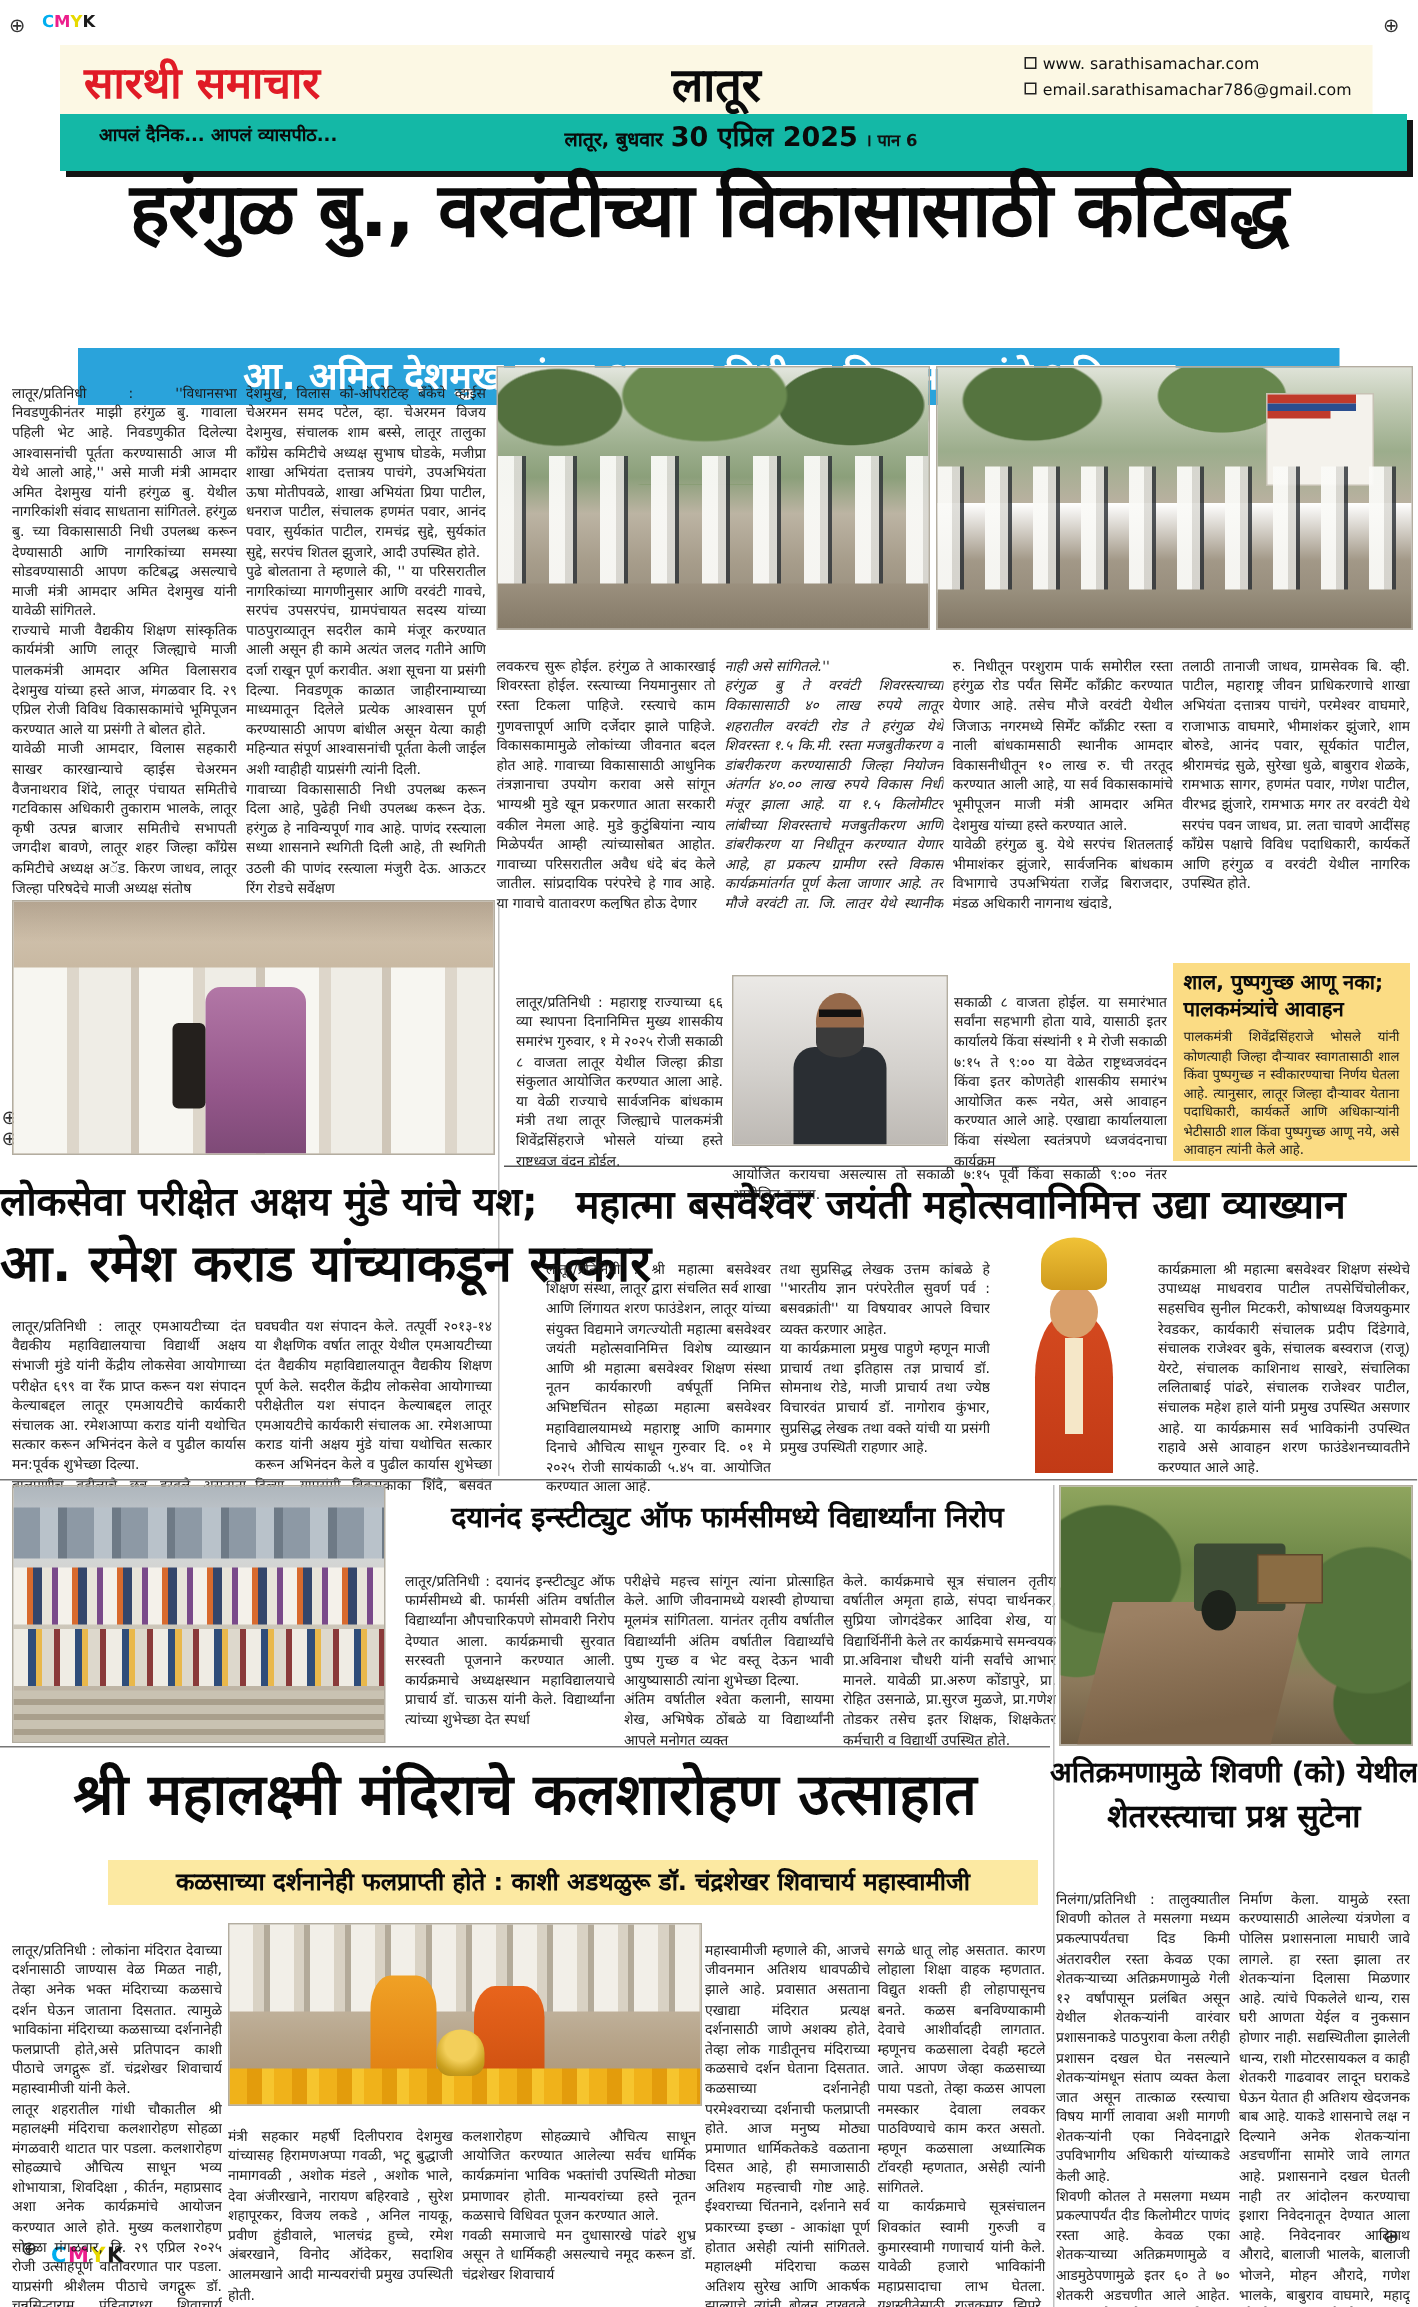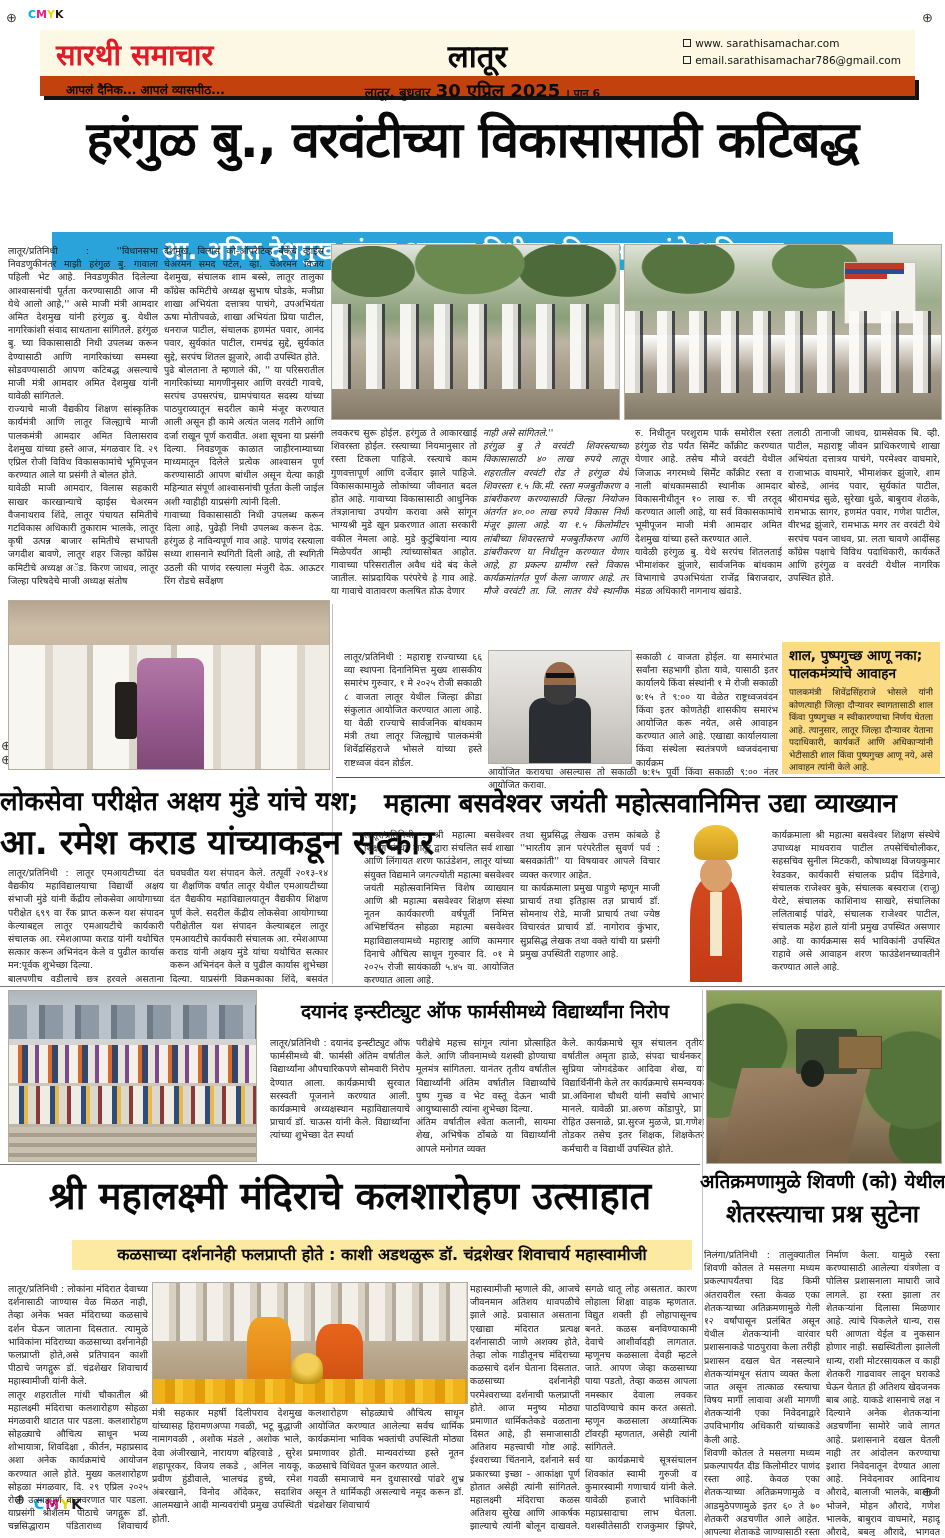--- a/index.html
+++ b/index.html
@@ -1,33 +1,33 @@
 <!DOCTYPE html>
 <html><head>
 <meta charset="utf-8">
 <style>
   html,body{margin:0;padding:0;background:#ffffff;}
   #page{position:relative;width:945px;height:1538px;background:#ffffff;overflow:hidden;
         font-family:"DejaVu Sans","Liberation Sans",sans-serif;color:#111;}
   .abs{position:absolute;}
   .body-txt{font-size:9.3px;line-height:1.42;text-align:justify;white-space:pre-line;
-            color:#1b1b1b;overflow:hidden;}
+            color:#1b1b1b;overflow:hidden;margin-top:12px;}
   .headline{font-weight:800;color:#0a0a0a;}
   .center{text-align:center;}
   .nowrap{white-space:nowrap;}
   .regmark{color:#333;font-size:13px;}
   .cmyk span{font-weight:bold;}
   .rule-h{background:#8a8a8a;height:1px;}
   .rule-v{background:#c0c0c0;width:1px;}
   .ph{position:absolute;overflow:hidden;border:1px solid #b3ada0;}
   .ph > div{position:absolute;}
   
   #masthead{left:40px;top:30px;width:875px;height:46px;background:#fcf8e4;}
-  #tagband{left:40px;top:76px;width:875px;height:20px;background:#c2410c;
-           box-shadow:4px 4px 0 #141414;}
+  #tagband{left:40px;top:76px;width:875px;height:38px;background:#14b8a6;
+           box-shadow:4px 4px 0 #141414;padding-left:23px;}
   #lead-sub{left:52px;top:196px;width:841px;height:38px;background:#2aa3db;margin-top:36px;}
   #flag-box{left:782px;top:642px;width:158px;height:132px;background:#fbdc84;
             padding:5px 7px;box-sizing:border-box;}
   #temple-band{left:72px;top:1240px;width:620px;height:30px;background:#fce9a2;}
 </style>
 </head>
 <body>
 
 <div id="page">
 
@@ -165,21 +165,21 @@
 
   <div class="ph" style="left:706px;top:990px;width:234px;height:172px;background:linear-gradient(180deg,#8fa55e 0%,#6d8747 30%,#7d9355 55%,#8d7a5c 75%,#6f5d44 100%);">
     <div style="left:0;top:0;width:45%;height:80%;background:radial-gradient(ellipse 80px 70px at 30% 40%,#4c6a34 0 60%,transparent 62%),radial-gradient(ellipse 60px 50px at 10% 70%,#5d7b40 0 60%,transparent 62%);"></div>
     <div style="right:0;top:20%;width:40%;height:80%;background:radial-gradient(ellipse 80px 80px at 70% 40%,#55743c 0 60%,transparent 62%),radial-gradient(ellipse 70px 60px at 90% 80%,#496632 0 60%,transparent 62%);"></div>
     <div style="left:10%;bottom:0;width:55%;height:55%;background:linear-gradient(170deg,#9b8063 10%,#7b6348 80%);transform:skewX(-14deg);"></div>
     <div style="left:38%;top:22%;width:26%;height:26%;background:#3c4a34;border-radius:3px;"></div>
     <div style="left:40%;top:40%;width:10%;height:16%;background:#1d221b;border-radius:50%;"></div>
     <div style="left:56%;top:26%;width:18%;height:18%;background:#8a6c43;border:1px solid #5c472b;"></div>
   </div>
   <div class="abs headline center nowrap" style="left:700px;top:1168px;width:245px;font-size:19px;">अतिक्रमणामुळे शिवणी (को) येथील</div>
-  <div class="abs headline center nowrap" style="left:700px;top:1196px;width:245px;font-size:24px;">शेतरस्त्याचा प्रश्न सुटेना</div>
+  <div class="abs headline center nowrap" style="left:700px;top:1196px;width:245px;font-size:21px;">शेतरस्त्याचा प्रश्न सुटेना</div>
   <div class="abs body-txt" style="left:704px;top:1248px;width:116px;height:288px;">निलंगा/प्रतिनिधी : तालुक्यातील शिवणी कोतल ते मसलगा मध्यम प्रकल्पापर्यंतचा दिड किमी अंतरावरील रस्ता केवळ एका शेतकऱ्याच्या अतिक्रमणामुळे गेली १२ वर्षांपासून प्रलंबित असून येथील शेतकऱ्यांनी वारंवार प्रशासनाकडे पाठपुरावा केला तरीही प्रशासन दखल घेत नसल्याने शेतकऱ्यांमधून संताप व्यक्त केला जात असून तात्काळ रस्त्याचा विषय मार्गी लावावा अशी मागणी शेतकऱ्यांनी एका निवेदनाद्वारे उपविभागीय अधिकारी यांच्याकडे केली आहे.
 शिवणी कोतल ते मसलगा मध्यम प्रकल्पापर्यंत दीड किलोमीटर पाणंद रस्ता आहे. केवळ एका शेतकऱ्याच्या अतिक्रमणामुळे व आडमुठेपणामुळे इतर ६० ते ७० शेतकरी अडचणीत आले आहेत. आपल्या शेताकडे जाण्यासाठी रस्ता असावा म्हणून २०१२ पासून मागणी करीत आहेत. अनेक वेळा तहसीलदार, मंडळ अधिकारी, पंचायत समितीकडे मागणी केली. या मागणीनुसार तहसीलदार यांनी या रस्त्यासाठी आदेश दिले. मात्र अतिक्रमणधारकांनी हा रस्ता करण्यासाठी विरोध करून अडथळा</div>
   <div class="abs body-txt" style="left:826px;top:1248px;width:114px;height:288px;">निर्माण केला. यामुळे रस्ता करण्यासाठी आलेल्या यंत्रणेला व पोलिस प्रशासनाला माघारी जावे लागले. हा रस्ता झाला तर शेतकऱ्यांना दिलासा मिळणार आहे. त्यांचे पिकलेले धान्य, रास घरी आणता येईल व नुकसान होणार नाही. सद्यस्थितीला झालेली धान्य, राशी मोटरसायकल व काही शेतकरी गाढवावर लादून घराकडे घेऊन येतात ही अतिशय खेदजनक बाब आहे. याकडे शासनाचे लक्ष न दिल्याने अनेक शेतकऱ्यांना अडचणींना सामोरे जावे लागत आहे. प्रशासनाने दखल घेतली नाही तर आंदोलन करण्याचा इशारा निवेदनातून देण्यात आला आहे. निवेदनावर आदिनाथ औरादे, बालाजी भालके, बालाजी भोजने, मोहन औरादे, गणेश भालके, बाबुराव वाघमारे, महादू औरादे, बबलू औरादे, भागवत शेळके, किरण जोशी, तुकाराम भालके, विनायक भोजणे, केशव भोजने, ज्ञानोबा भोजणे, पिंटू भोजने, यादव भोजने, पंडित भोजने, दिगंबर मरुडे, विक्रम मरुडे, पंडित भोजने, शेषेराव भोजने, किशन भोजने, राजेंद्र औरादे, अनंत भोजन आदी शेतकऱ्यांच्या स्वाक्षऱ्या आहेत.</div>
 
   <div class="abs rule-h" style="left:0;top:1164px;width:700px;background:#777;"></div>
 
   <div class="abs headline center nowrap" style="left:0;top:1168px;width:700px;font-size:38px;">श्री महालक्ष्मी मंदिराचे कलशारोहण उत्साहात</div>
   <div class="abs" id="temple-band">
     <div class="headline center nowrap" style="font-size:16px;line-height:30px;">कळसाच्या दर्शनानेही फलप्राप्ती होते : काशी अडथळुरू डॉ. चंद्रशेखर शिवाचार्य महास्वामीजी</div>
   </div>

